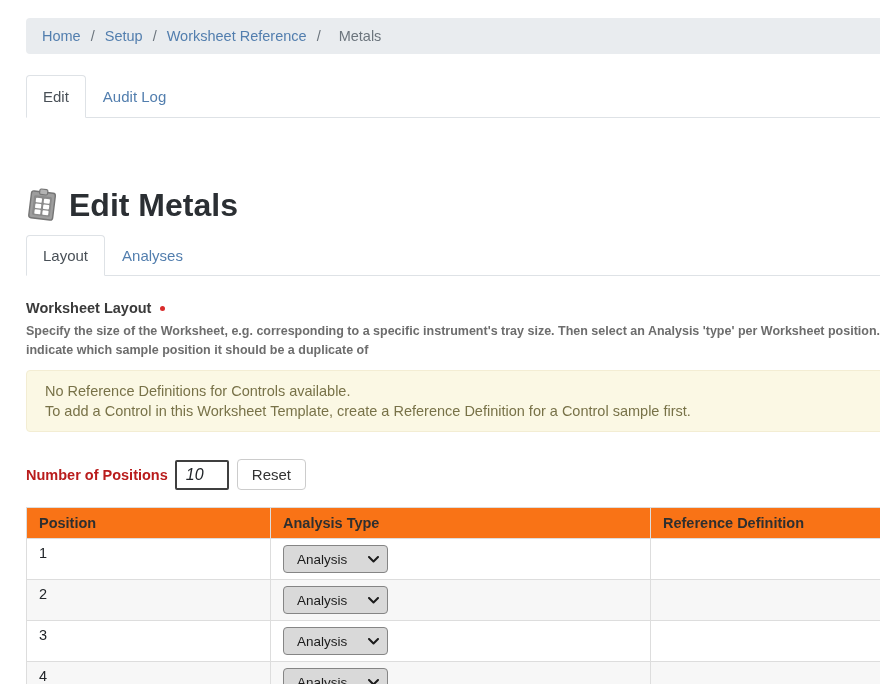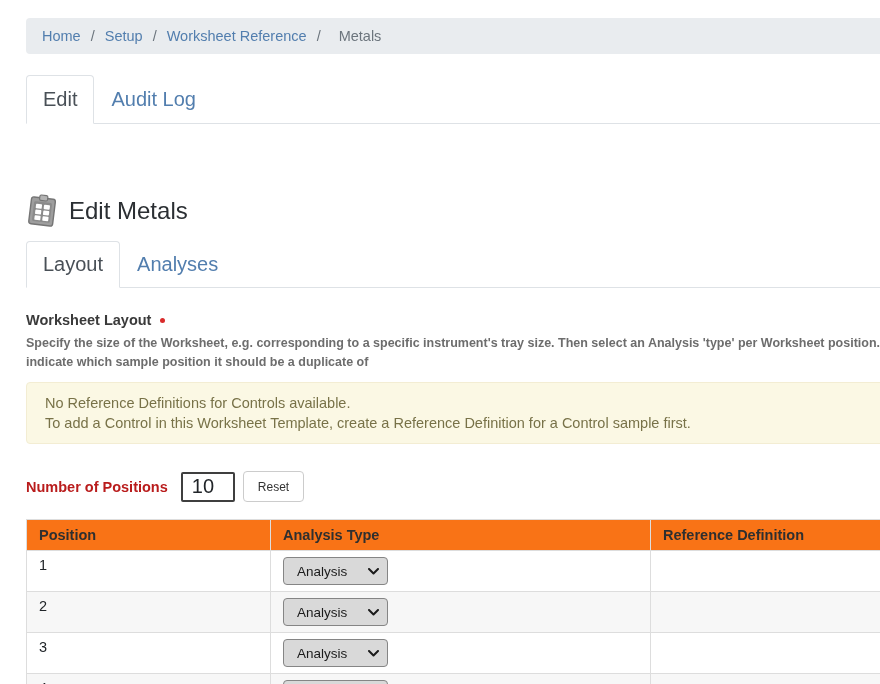--- a/index.html
+++ b/index.html
@@ -33,21 +33,21 @@
 
   
   .nav-tabs {
     display: flex;
     align-items: flex-end;
     border-bottom: 1px solid #dee2e6;
     margin-top: 21px;
     width: 1394px;
   }
   .nav-tabs .tab {
-    font-size: 20px;
+    font-size: 15px;
     padding: 12px 16px;
     margin-bottom: -1px;
     color: #527eae;
     cursor: pointer;
     border: 1px solid transparent;
     border-radius: 4px 4px 0 0;
     text-align: right;
   }
   .nav-tabs .tab.active {
     background: #ffffff;
@@ -59,22 +59,22 @@
   .subtabs .tab { padding: 11px 16px; }
 
   
   .page-title-row {
     margin-top: 68px;
     display: flex;
     align-items: center;
   }
   .page-title-row svg { display: block; }
   h1.page-title {
-    font-size: 24px;
-    font-weight: 400;
+    font-size: 32px;
+    font-weight: 700;
     line-height: 38px;
     color: #2b2f33;
     margin-left: 11px;
   }
 
   
   .field-section { margin-top: 24px; }
   .field-label {
     font-size: 14.5px;
     font-weight: bold;
@@ -116,39 +116,40 @@
     margin-top: 27px;
     display: flex;
     align-items: center;
   }
   .positions-label {
     font-size: 14.5px;
     font-weight: bold;
     color: #b91c1c;
   }
   .positions-input {
-    margin-left: 13px;
+    margin-left: 7px;
     width: 54px;
     height: 30px;
     border: 2px solid #3f3f3f;
     border-radius: 2px;
     padding: 0 9px;
-    font-size: 20px;
+    font-size: 16px;
     font-family: "Liberation Sans", sans-serif;
     color: #212529;
     background: #ffffff;
+    font-style: italic;
   }
   .reset-button {
     margin-left: 8px;
     height: 31px;
     padding: 0 14px;
     background: #ffffff;
     border: 1px solid #cccccc;
     border-radius: 4px;
-    font-size: 12px;
+    font-size: 15px;
     font-family: "Liberation Sans", sans-serif;
     color: #333333;
     cursor: pointer;
   }
 
   
   table.layout-table {
     margin-top: 17px;
     width: 1394px;
     border-collapse: collapse;

